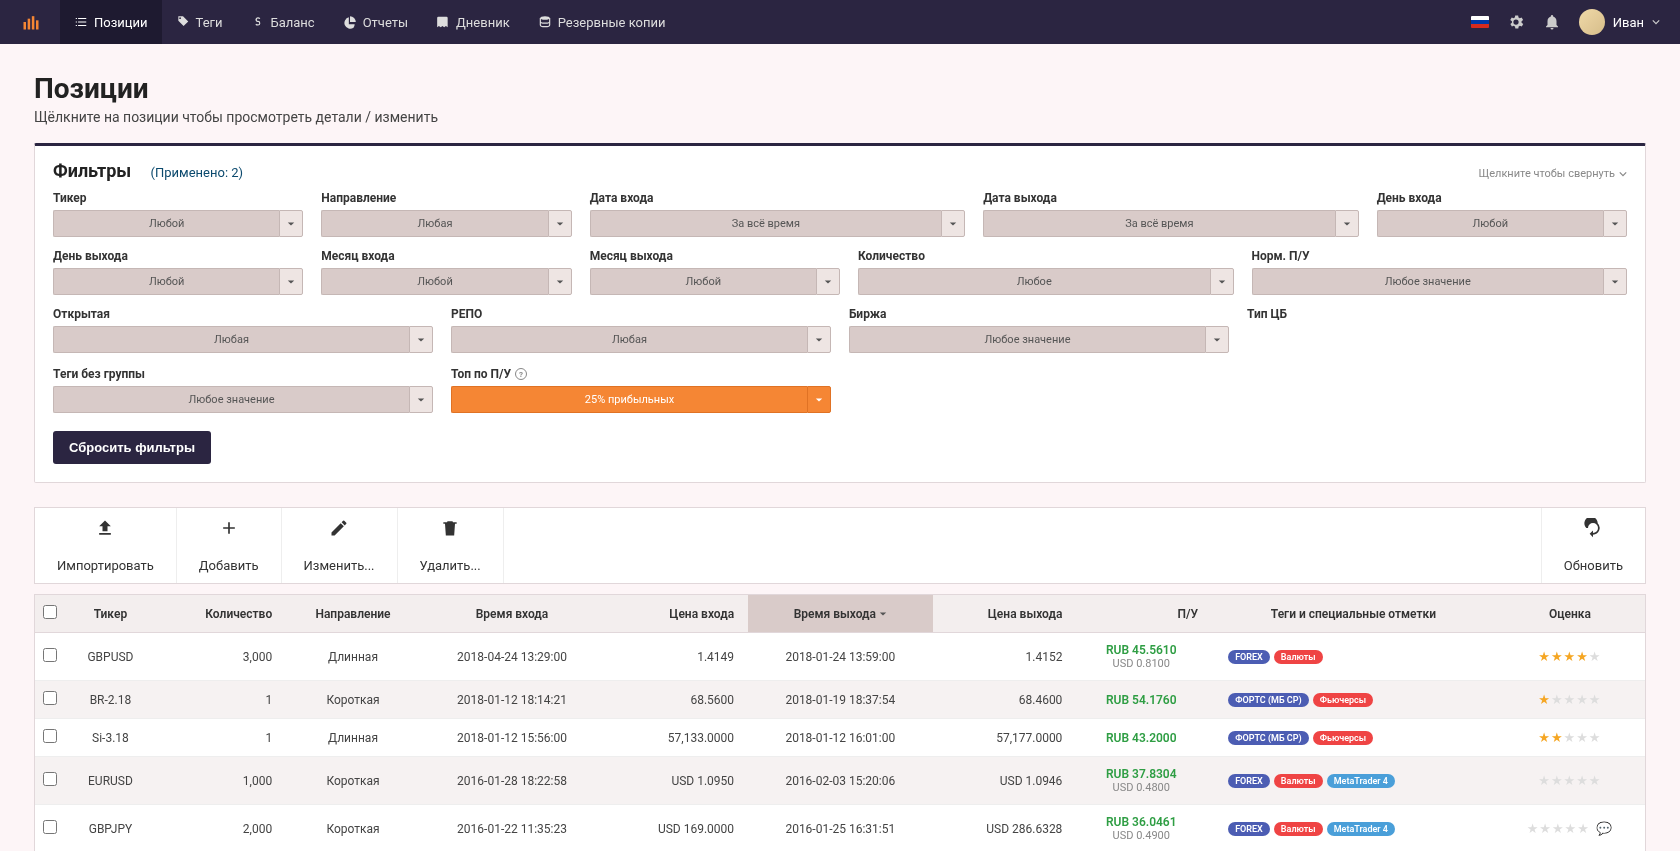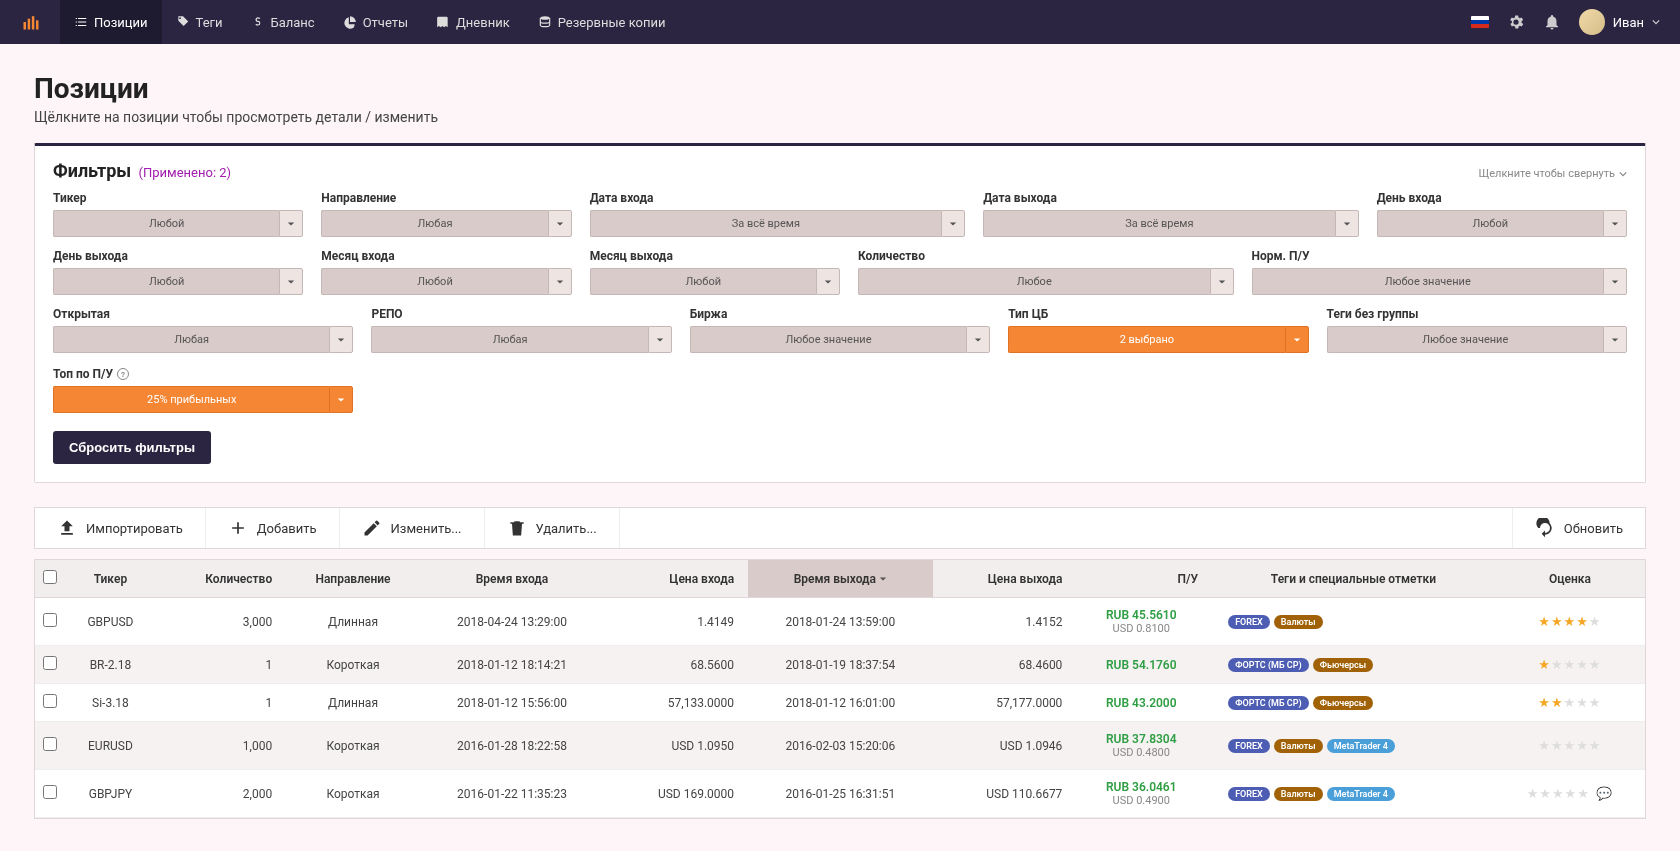--- a/index.html
+++ b/index.html
@@ -17,53 +17,53 @@
 .topbar .user { display:flex; align-items:center; gap:8px; cursor:pointer; }
 .topbar .user .avatar { width:26px; height:26px; border-radius:50%; background:linear-gradient(135deg,#f0d9a8,#d6bd8a); }
 .topbar .user span { color:#fff; }
 .page { padding: 28px 34px 40px; }
 .page-title { font-size:28px; font-weight:700; color:#222; }
 .page-sub { font-size:14px; color:#444; margin-top:4px; }
 .panel { background:#fff; border:1px solid #e1d7da; border-radius:2px; margin-top:18px; }
 .filters { padding:14px 18px 18px; border-top:3px solid #2b2541; }
 .filters-head { display:flex; align-items:baseline; justify-content:space-between; margin-bottom:10px; }
 .filters-head .title { font-size:18px; font-weight:700; color:#222; }
-.filters-head .applied { font-size:13px; color:#a21caf; font-weight:400; margin-left:4px; }
+.filters-head .applied { font-size:13px; color:#0c4a6e; font-weight:400; margin-left:16px; }
 .filters-head .collapse { font-size:11px; color:#888; cursor:pointer; display:flex; align-items:center; gap:4px; }
 .filter-row { display:grid; gap:14px 18px; margin-bottom:12px; }
 .filter-row.r1 { grid-template-columns: 1fr 1fr 1.5fr 1.5fr 1fr; }
 .filter-row.r2 { grid-template-columns: 1fr 1fr 1fr 1.5fr 1.5fr; }
-.filter-row.r3 { grid-template-columns: 1fr 1fr 1fr 1fr 1fr; }
+.filter-row.r3 { grid-template-columns: 1fr 1fr 1fr 1fr; }
 .flabel { font-size:12px; font-weight:700; color:#333; margin-bottom:5px; display:flex; align-items:center; gap:4px; }
 .fselect { display:flex; }
 .fselect .val { flex:1; background:#d9cbc9; color:#555; font-size:11px; text-align:center; padding:6px 8px; border:1px solid #c5b7b5; border-right:none; border-radius:2px 0 0 2px; }
 .fselect .car { width:24px; background:#eee5e3; border:1px solid #c5b7b5; border-radius:0 2px 2px 0; display:flex; align-items:center; justify-content:center; cursor:pointer; }
 .fselect .car svg { width:8px; height:8px; fill:#555; }
 .fselect.orange .val { background:#f58634; color:#fff; border-color:#e07224; }
 .fselect.orange .car { background:#f58634; border-color:#e07224; }
 .fselect.orange .car svg { fill:#fff; }
 .reset-btn { background:#2b2541; color:#fff; border:none; padding:9px 16px; font-size:13px; font-weight:600; border-radius:3px; cursor:pointer; margin-top:6px; }
 .toolbar-panel { background:#fff; border:1px solid #e1d7da; margin-top:24px; display:flex; align-items:stretch; }
-.tool-btn { padding:10px 22px; text-align:center; cursor:pointer; border-right:1px solid #eee; display:flex; flex-direction:row; align-items:center; justify-content:center; font-size:13px; color:#333; gap:9px; }
+.tool-btn { padding:10px 22px; text-align:center; cursor:pointer; border-right:1px solid #eee; display:flex; flex-direction:column; align-items:center; justify-content:center; font-size:13px; color:#333; gap:20px; }
 .tool-btn:last-child { border-right:none; margin-left:auto; }
 .tool-btn svg, .tool-btn .ico { width:20px; height:20px; }
 .table-panel { margin-top:10px; background:#fff; border:1px solid #e1d7da; }
 table { width:100%; border-collapse:collapse; }
 th { background:#f3eeee; font-weight:600; font-size:12px; color:#333; padding:10px 8px; border-bottom:1px solid #e1d7da; text-align:center; }
 th.sorted { background:#d9cbc9; }
 td { padding:10px 8px; border-bottom:1px solid #eee; font-size:12px; color:#444; text-align:center; vertical-align:middle; }
 tbody tr:nth-child(even) td { background:#f6f2f2; }
 td.num, th.num { text-align:right; padding-right:14px; }
 td.left, th.left { text-align:left; padding-left:14px; }
 .cb { width:14px; height:14px; }
 .pl { color:#2f9e44; font-weight:600; text-align:center; padding-right:14px; }
 .pl .sub { display:block; color:#888; font-weight:400; font-size:11px; }
 .tag { display:inline-block; padding:2px 7px; border-radius:7px; font-size:9px; font-weight:600; color:#fff; margin:1px 2px; white-space:nowrap; }
 .tag.blue { background:#4c5db3; }
-.tag.gold { background:#a16207; }
+.tag.gold { background:#ef4444; }
 .tag.lblue { background:#4a9fd9; }
 .stars { color:#ddd; letter-spacing:1px; font-size:13px; }
 .stars .on { color:#f5a623; }
 .stars .comment { color:#888; margin-left:6px; }
 .chk-cell { width:30px; }
 .info-ic { width:12px; height:12px; border:1px solid #888; border-radius:50%; display:inline-flex; align-items:center; justify-content:center; font-size:8px; color:#888; }
 </style>
 </head>
 <body>
 
@@ -299,28 +299,20 @@
             <div class="val">Любое значение</div>
             <div class="car">
               <svg viewBox="0 0 10 10">
                 <path d="M1 3l4 4 4-4"></path>
               </svg>
             </div>
           </div>
         </div>
         <div>
           <div class="flabel">Тип ЦБ</div>
-          <div class="fselect orange">
-            <div class="val">2 выбрано</div>
-            <div class="car">
-              <svg viewBox="0 0 10 10">
-                <path d="M1 3l4 4 4-4"></path>
-              </svg>
-            </div>
-          </div>
         </div>
         <div>
           <div class="flabel">Теги без группы</div>
           <div class="fselect">
             <div class="val">Любое значение</div>
             <div class="car">
               <svg viewBox="0 0 10 10">
                 <path d="M1 3l4 4 4-4"></path>
               </svg>
             </div>
@@ -458,21 +450,21 @@
             <td><span class="stars"><span class="">★</span><span class="">★</span><span class="">★</span><span class="">★</span><span class="">★</span></span></td>
           </tr>
           <tr>
             <td class="chk-cell"><input type="checkbox" class="cb" style=""></td>
             <td>GBPJPY</td>
             <td class="num">2,000</td>
             <td>Короткая</td>
             <td>2016-01-22 11:35:23</td>
             <td class="num">USD 169.0000</td>
             <td>2016-01-25 16:31:51</td>
-            <td class="num">USD 110.6677</td>
+            <td class="num">USD 286.6328</td>
             <td class="pl">
               <div>RUB 36.0461</div>
               <span class="sub">USD 0.4900</span>
             </td>
             <td class="left"><span class="tag blue">FOREX</span><span class="tag gold">Валюты</span><span class="tag lblue">MetaTrader 4</span></td>
             <td><span class="stars"><span class="">★</span><span class="">★</span><span class="">★</span><span class="">★</span><span class="">★</span><span class="comment">💬</span></span></td>
           </tr>
         </tbody>
     </table>
   </div>

